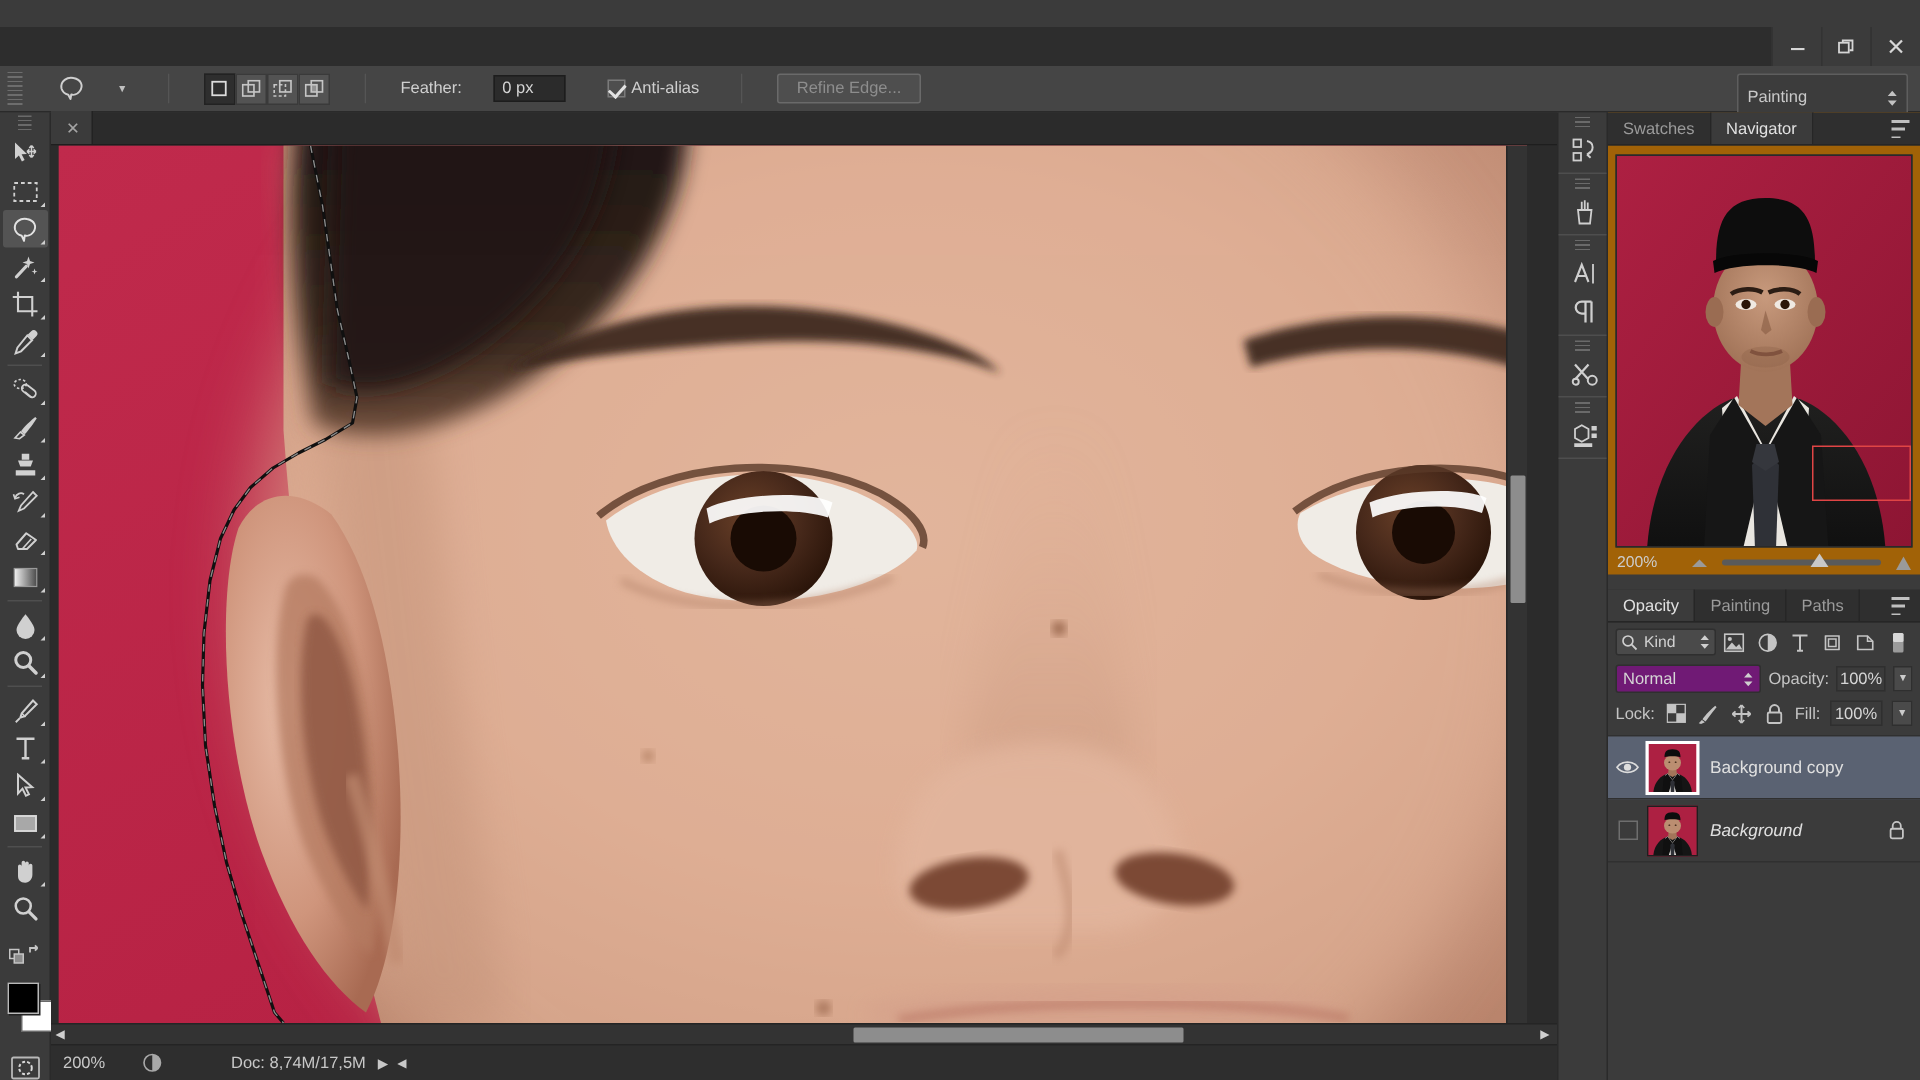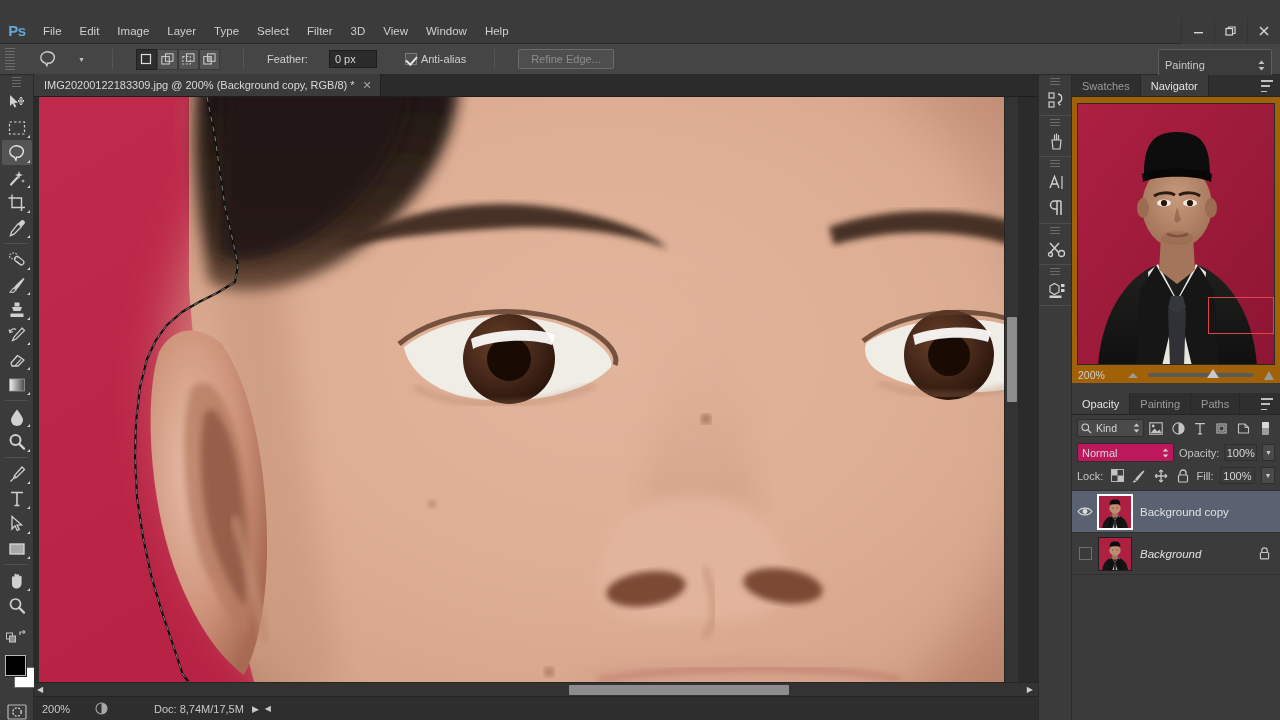--- a/index.html
+++ b/index.html
@@ -244,21 +244,21 @@
     width:68px; height:18px; background:#4a4a4a; border:1px solid #2f2f2f;
     display:flex; align-items:center; gap:4px; padding:0 3px; font-size:10.5px; color:#d2d2d2;
     border-radius:2px;
   }
   .filter-icon {
     width:20px; height:19px; display:flex; align-items:center; justify-content:center;
     color:#c4c4c4;
   }
   .blend-row { display:flex; align-items:center; gap:5px; padding:2px 5px; height:23px; }
   .blend-select {
-    width:106px; height:19px; background:#be185d; border:1px solid #2f2f2f;
+    width:106px; height:19px; background:#701a75; border:1px solid #2f2f2f;
     display:flex; align-items:center; justify-content:space-between; padding:0 4px;
     font-size:11px; color:#d6d6d6; border-radius:2px;
   }
   .pct-field {
     width:36px; height:17px; background:#3b3b3b; border:1px solid #2f2f2f;
     font-size:11px; color:#d6d6d6; display:flex; align-items:center; justify-content:center;
   }
   .pct-caret {
     width:14px;height:17px;background:#4a4a4a;border:1px solid #2f2f2f;
     display:flex;align-items:center;justify-content:center;font-size:7px;color:#ccc;
@@ -285,34 +285,20 @@
 
   svg { display:block; }
 </style>
 </head>
 <body>
 
 <div id="app">
 
   <div id="topstrip"></div>
 
-  <div id="menubar">
-    <div class="ps-logo">Ps</div>
-    <div class="menu-item">File</div>
-    <div class="menu-item">Edit</div>
-    <div class="menu-item">Image</div>
-    <div class="menu-item">Layer</div>
-    <div class="menu-item">Type</div>
-    <div class="menu-item">Select</div>
-    <div class="menu-item">Filter</div>
-    <div class="menu-item">3D</div>
-    <div class="menu-item">View</div>
-    <div class="menu-item">Window</div>
-    <div class="menu-item">Help</div>
-  </div>
 
   <div id="wincontrols">
     <div class="winbtn">
       <svg width="11" height="11" viewBox="0 0 11 11">
           <rect x="1" y="6" width="9" height="1.4" fill="#d6d6d6"></rect>
         </svg>
     </div>
     <div class="winbtn">
       <svg width="12" height="12" viewBox="0 0 12 12">
         <rect x="1" y="3.5" width="6.5" height="6.5" fill="none" stroke="#d6d6d6" stroke-width="1.2"></rect>
@@ -561,21 +547,20 @@
       <svg width="20" height="16" viewBox="0 0 20 16">
         <rect x="1" y="1" width="18" height="14" rx="1" fill="none" stroke="#b8b8b8" stroke-width="1.2"></rect>
         <circle cx="10" cy="8" r="4.2" fill="none" stroke="#d8d8d8" stroke-width="1.3" stroke-dasharray="2 1.4"></circle>
       </svg>
     </div>
 
   </div>
 
   <div id="tabstrip">
     <div id="doctab">
-      <span>IMG20200122183309.jpg @ 200% (Background copy, RGB/8) *</span>
       <span id="tabclose">✕</span>
     </div>
   </div>
 
   <div id="canvaswrap">
     <div id="canvas">
       <svg id="photo" width="979" height="585" viewBox="0 0 979 585" preserveAspectRatio="none">
         <defs>
           <radialGradient id="faceG" cx="50%" cy="45%" r="72%">
             <stop offset="0%" stop-color="#e6bfa9"></stop>

